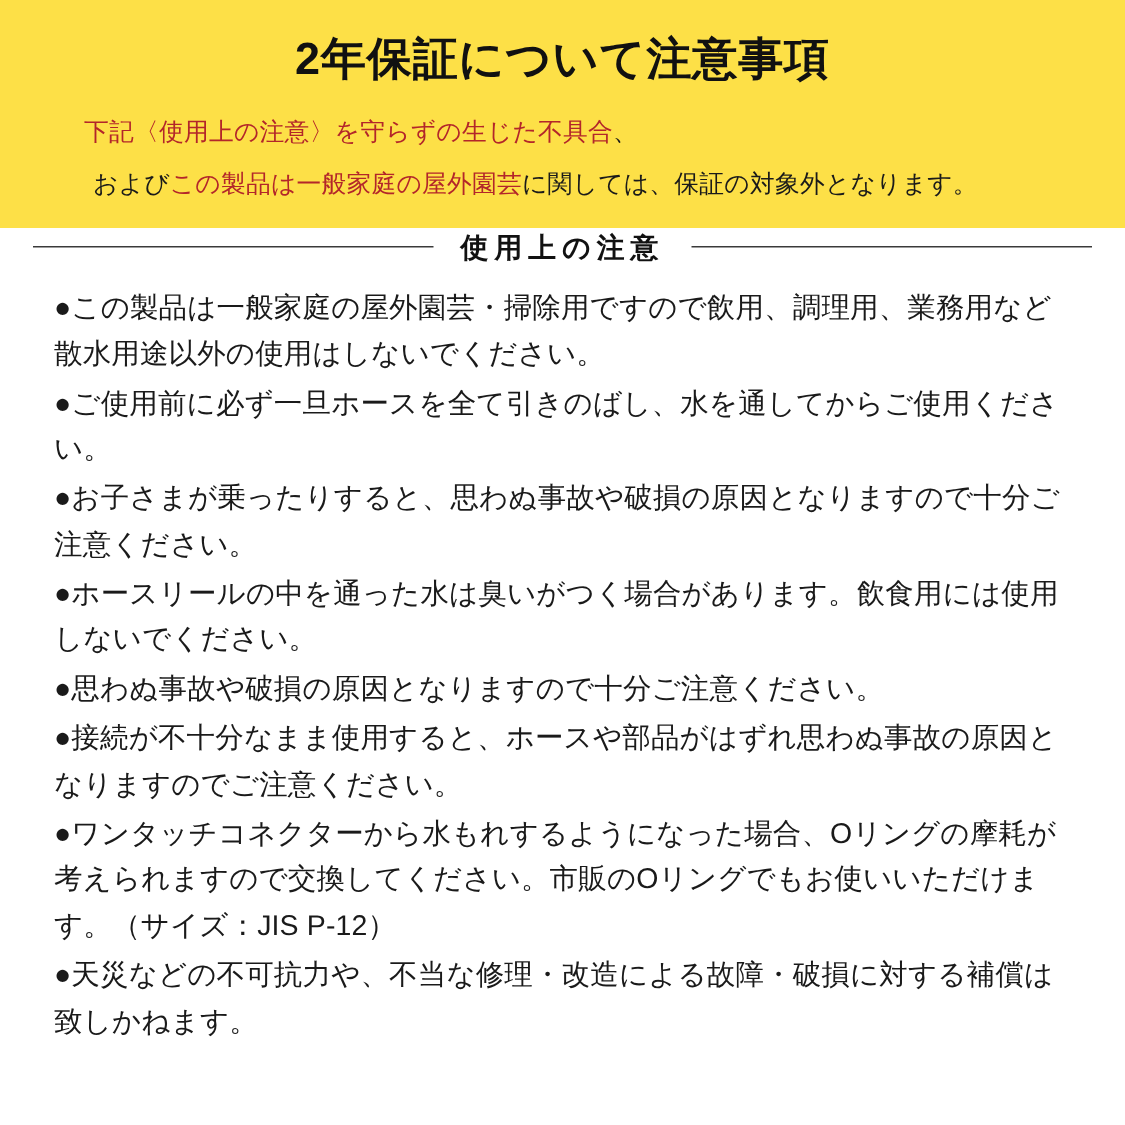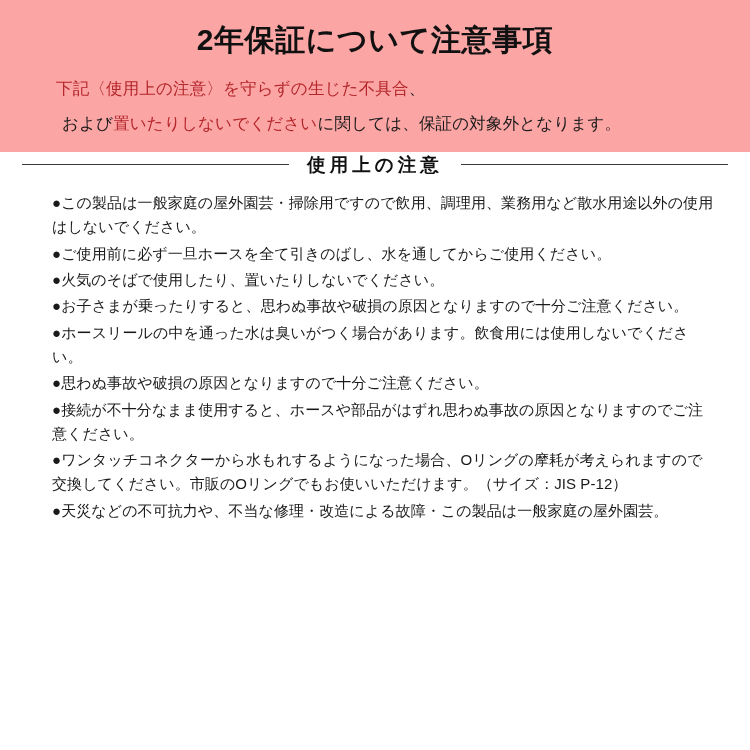--- a/index.html
+++ b/index.html
@@ -16,21 +16,21 @@
   }
   .page {
     position: relative;
     width: 750px;
     height: 750px;
     box-sizing: border-box;
   }
 
   
   .banner {
-    background: #fca5a5;
+    background: #fde047;
     padding: 18px 0 16px 0;
     box-sizing: border-box;
   }
   .banner-title {
     text-align: center;
     font-size: 30px;
     font-weight: 700;
     letter-spacing: 0.02em;
     color: #111111;
     margin: 4px 0 18px 0;
@@ -77,58 +77,57 @@
     letter-spacing: 0.22em;
     color: #111111;
     padding: 0 4px;
   }
 
   
   .notes {
     padding: 0 12px 0 14px;
   }
   .note {
-    font-size: 15px;
+    font-size: 19px;
     line-height: 1.62;
     color: #1a1a1a;
-    margin: 0 0 2px 16px;
+    margin: 0 0 2px 0;
     text-indent: 0;
     letter-spacing: 0.005em;
   }
 </style>
 </head>
 <body>
 
 <div class="page">
 
   <div class="banner">
     <div class="banner-title">2年保証について注意事項</div>
 
     <div class="banner-line">
       <span class="hl">下記〈使用上の注意〉</span><span class="hl">を守らずの生じた不具合</span><span>、</span>
     </div>
 
     <div class="banner-line">
-      <span>および</span><span class="hl">置いたりしないでください</span><span>に関しては、保証の対象外となります。</span>
+      <span>および</span><span class="hl">この製品は一般家庭の屋外園芸</span><span>に関しては、保証の対象外となります。</span>
     </div>
   </div>
 
   <div class="section">
     <div class="sec-head">
       <span class="sec-rule"></span>
       <span class="sec-title">使用上の注意</span>
       <span class="sec-rule"></span>
     </div>
 
     <div class="notes">
       <p class="note">●この製品は一般家庭の屋外園芸・掃除用ですので飲用、調理用、業務用など散水用途以外の使用はしないでください。</p>
       <p class="note">●ご使用前に必ず一旦ホースを全て引きのばし、水を通してからご使用ください。</p>
-      <p class="note">●火気のそばで使用したり、置いたりしないでください。</p>
       <p class="note">●お子さまが乗ったりすると、思わぬ事故や破損の原因となりますので十分ご注意ください。</p>
       <p class="note">●ホースリールの中を通った水は臭いがつく場合があります。飲食用には使用しないでください。</p>
       <p class="note">●思わぬ事故や破損の原因となりますので十分ご注意ください。</p>
       <p class="note">●接続が不十分なまま使用すると、ホースや部品がはずれ思わぬ事故の原因となりますのでご注意ください。</p>
       <p class="note">●ワンタッチコネクターから水もれするようになった場合、Oリングの摩耗が考えられますので交換してください。市販のOリングでもお使いいただけます。（サイズ：JIS P-12）</p>
-      <p class="note">●天災などの不可抗力や、不当な修理・改造による故障・この製品は一般家庭の屋外園芸。</p>
+      <p class="note">●天災などの不可抗力や、不当な修理・改造による故障・破損に対する補償は致しかねます。</p>
     </div>
   </div>
 
 </div>
 
 </body></html>

